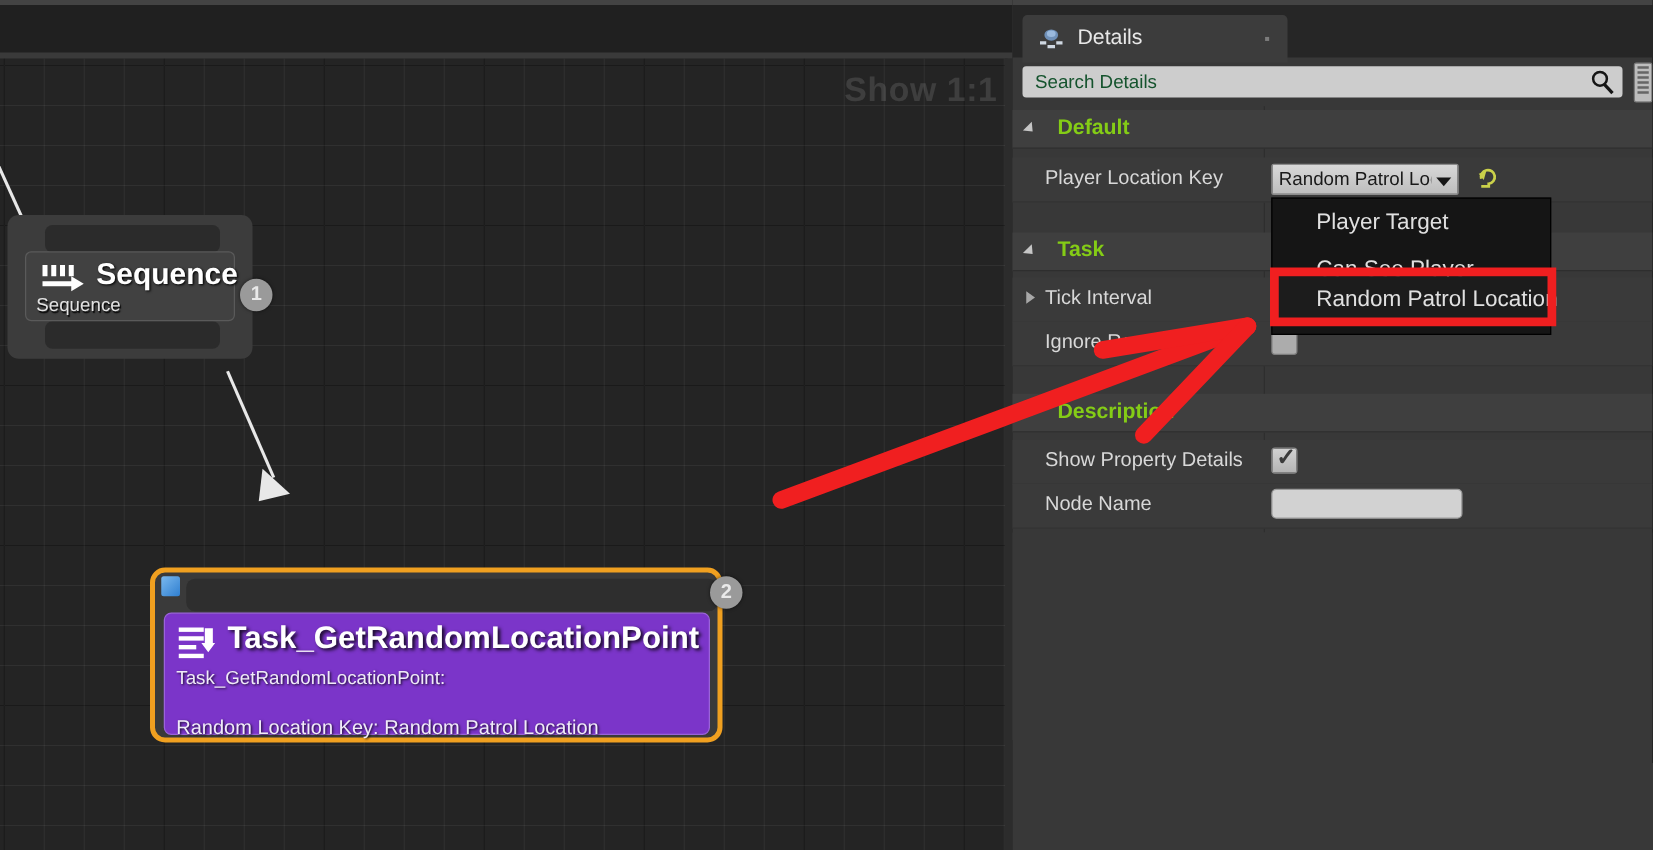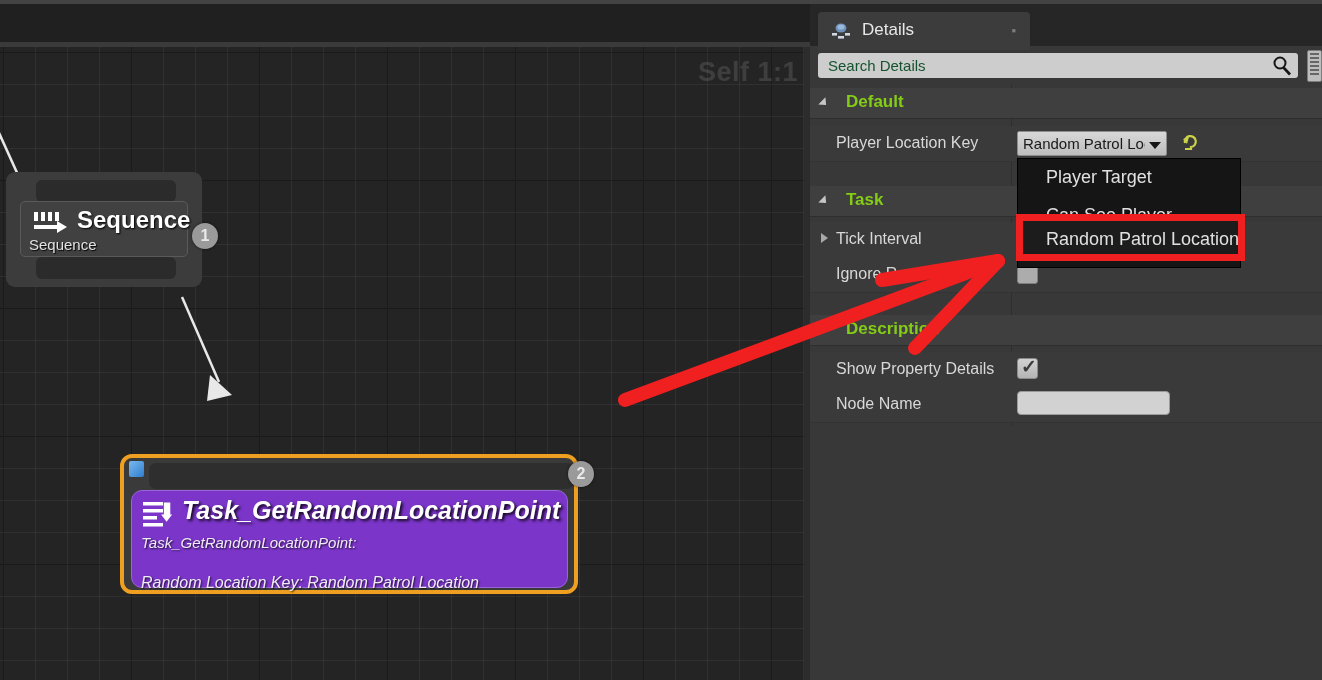--- a/index.html
+++ b/index.html
@@ -111,23 +111,22 @@
   .task-toppin {
     position: absolute; left: 25px; top: 5px;
     width: 425px; height: 26px;
     background: #2e2e2e; border-radius: 7px;
   }
   .task-body {
     position: absolute; left: 7px; top: 32px;
     width: 437px; height: 98px;
     background: #7b35c9;
     border: 1px solid #9a63d9;
-    border-radius: 11px;
-    box-sizing: border-box;
-    font-style: italic;
+    border-radius: 6px;
+    box-sizing: border-box;
   }
   .task-title {
     position: absolute; left: 50px; top: 5px;
     font-size: 25px; font-weight: bold; color: #fff;
     text-shadow: 2px 2px 3px rgba(0,0,0,0.85);
     white-space: nowrap;
   }
   .task-line1 {
     position: absolute; left: 9px; top: 43px;
     font-size: 15px; color: #f0ebf8;
@@ -310,21 +309,21 @@
     position: absolute; left: 1017px; top: 158px;
     width: 224px; height: 110px;
     background: #151515;
     border: 1px solid #000;
     box-sizing: border-box;
     z-index: 40;
   }
   .dd-item {
     position: absolute; left: 0; width: 222px; height: 36px;
     font-size: 18px; color: #e0e0e0;
-    padding-left: 28px; line-height: 36px;
+    padding-left: 35px; line-height: 36px;
     box-sizing: border-box;
     white-space: nowrap;
   }
   .dd-item.sel { background: #1c1c1c; }
 
   
   .red-box {
     position: absolute; left: 1016px; top: 214px;
     width: 229px; height: 47px;
     border: 7px solid #f01f20;
@@ -345,21 +344,21 @@
 </head>
 <body>
 
 <div id="root">
 
   <div class="top-strip"></div>
   <div class="top-strip-bottom"></div>
 
   <div class="graph">
 
-    <div class="zoom-label">Self 1:1</div>
+    <div class="zoom-label">Show 1:1</div>
 
     <svg class="wires">
       <line x1="-15" y1="55" x2="28" y2="150" stroke="#e8e8e8" stroke-width="2.5"></line>
       <polygon points="20,142 40,164 16,168" fill="#e8e8e8"></polygon>
       <line x1="182" y1="250" x2="219" y2="335" stroke="#e8e8e8" stroke-width="2.5"></line>
       <polygon points="210,328 232,348 207,354" fill="#e8e8e8"></polygon>
     </svg>
 
     <div class="bt-node seq-node">
       <div class="node-shell seq-shell">

